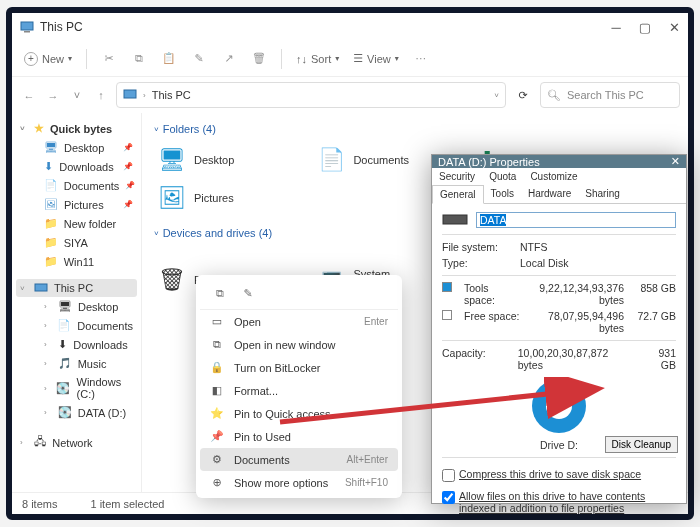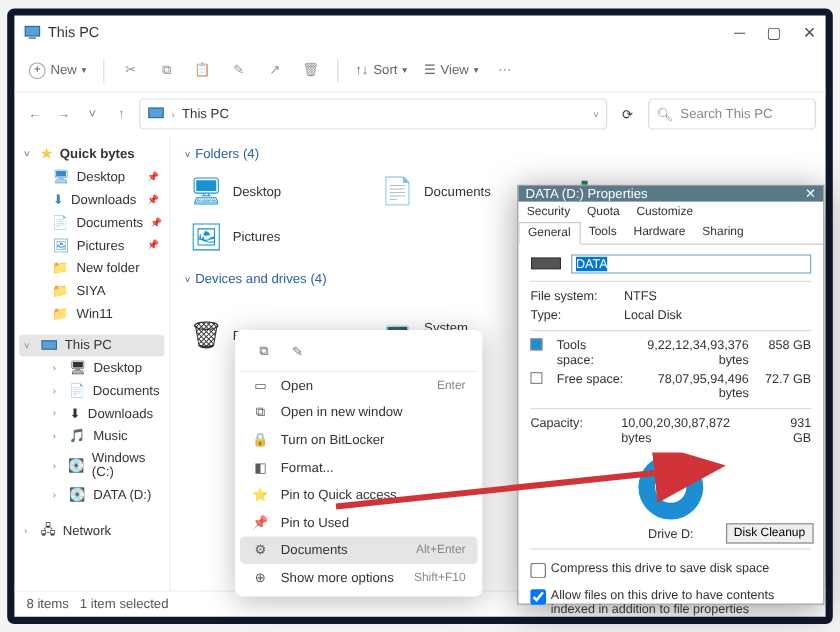--- a/index.html
+++ b/index.html
@@ -29,21 +29,21 @@
 .pin { margin-left: auto; font-size: 8px; color: #aaa; }
 .sb-sub { padding-left: 28px; }
 .sb-group { margin-bottom: 8px; }
 .content { flex: 1; padding: 6px 12px; position: relative; }
 .group-hdr { color: #2962aa; font-size: 11px; margin: 4px 0 8px; display:flex; align-items:center; gap:4px; }
 .items { display: flex; flex-wrap: wrap; gap: 4px 40px; }
 .item { width: 120px; display: flex; align-items: center; gap: 8px; padding: 4px; border-radius: 3px; }
 .item.sel { background: #cde8ff; outline: 1px solid #7ab8e6; }
 .drive-bar { width: 60px; height: 7px; border:1px solid #999; margin-top:2px; }
 .drive-fill { height:100%; background:#d13438; }
-.statusbar { height: 22px; border-top: 1px solid #eee; display: flex; align-items: center; padding: 0 10px; gap: 9px; color: #555; }
+.statusbar { height: 22px; border-top: 1px solid #eee; display: flex; align-items: center; padding: 0 10px; gap: 33px; color: #555; }
 
 
 .ctxmenu { position: absolute; left: 196px; top: 275px; width: 206px; background: #fff; border-radius: 6px; box-shadow: 0 4px 24px rgba(0,0,0,.25); padding: 4px; z-index: 10; }
 .ctx-top { display:flex; gap:8px; padding: 4px 10px 6px; border-bottom:1px solid #eee; }
 .ctx-top div { width:20px; height:20px; display:flex; align-items:center; justify-content:center; opacity:.7; }
 .ctx-item { display: flex; align-items: center; gap: 10px; padding: 5px 10px; border-radius: 4px; }
 .ctx-item.sel { background: #e5e5e5; }
 .ctx-item .sh { margin-left: auto; color: #888; font-size: 10px; }
 .ctx-item .ci { width: 14px; display:flex; justify-content:center; opacity:.8; }
 
@@ -63,21 +63,21 @@
 .hr { border-top:1px solid #ddd; margin:2px 0; }
 .bytes { text-align:right; flex:1; }
 .gb { width: 44px; text-align:right; }
 .sq { width:10px; height:10px; border:1px solid #888; display:inline-block; margin-right:4px; }
 .sq.used { background:#1c8fd4; }
 .capacity { display:flex; justify-content:space-between;gap:32px; }
 .pie { width: 54px; height:54px; border-radius:50%; background: conic-gradient(#1c8fd4 0deg 332deg, #d5d5d5 332deg 360deg); margin: 4px auto 0; position:relative; }
 .pie::after { content:''; position:absolute; top:14px; left:14px; width:26px; height:26px; background:#fff; border-radius:50%; }
 .dlabel { text-align:center; margin-top:2px; }
 .cleanup { position:absolute; right:8px; top: 232px; padding:2px 6px; border:1px solid #888; background:#efefef; font-size:10px; }
-.chk { display:flex; gap:4px; align-items:flex-start; margin-top:4px; }
+.chk { display:flex; gap:4px; align-items:flex-start; margin-top:4px;text-decoration:underline; }
 .chk input { margin-top:1px; }
 .props-btns { display:flex; justify-content:flex-end; gap:6px; padding:6px; }
 .props-btns button { padding:2px 12px; font-size:10.5px; border:1px solid #888; background:#efefef; }
 
 
 .arrow { position:absolute; left: 275px; top: 377px; width: 330px; height: 50px; z-index: 30; pointer-events:none; }
 
 .icon-pc svg, .sb-item svg { display:block; }
 </style>
 </head>

